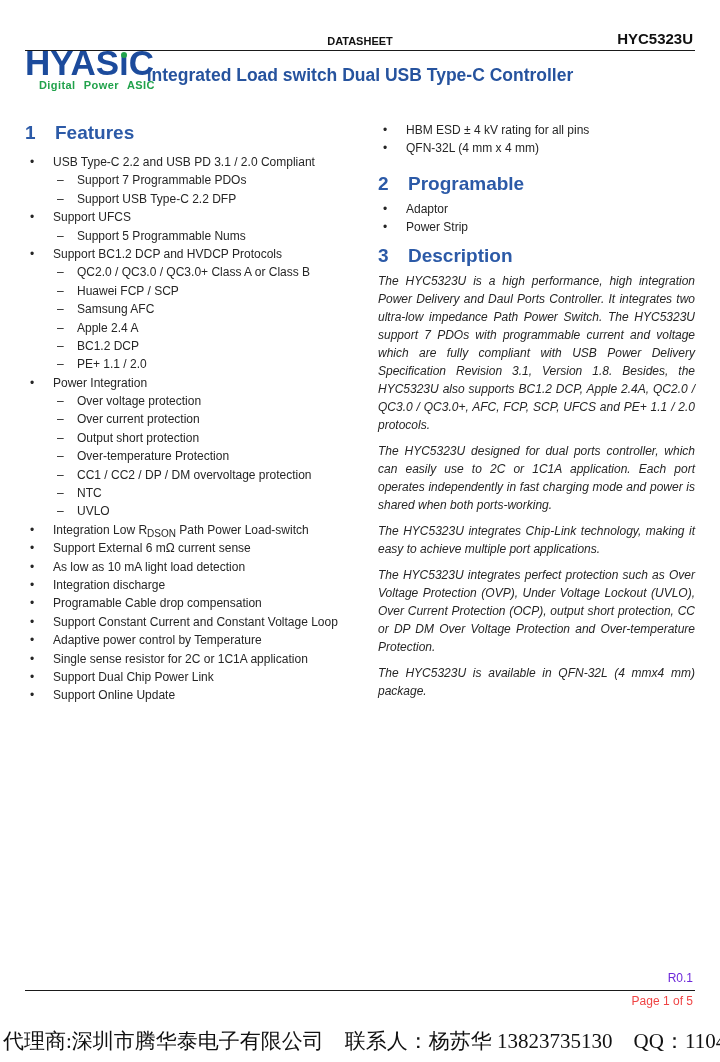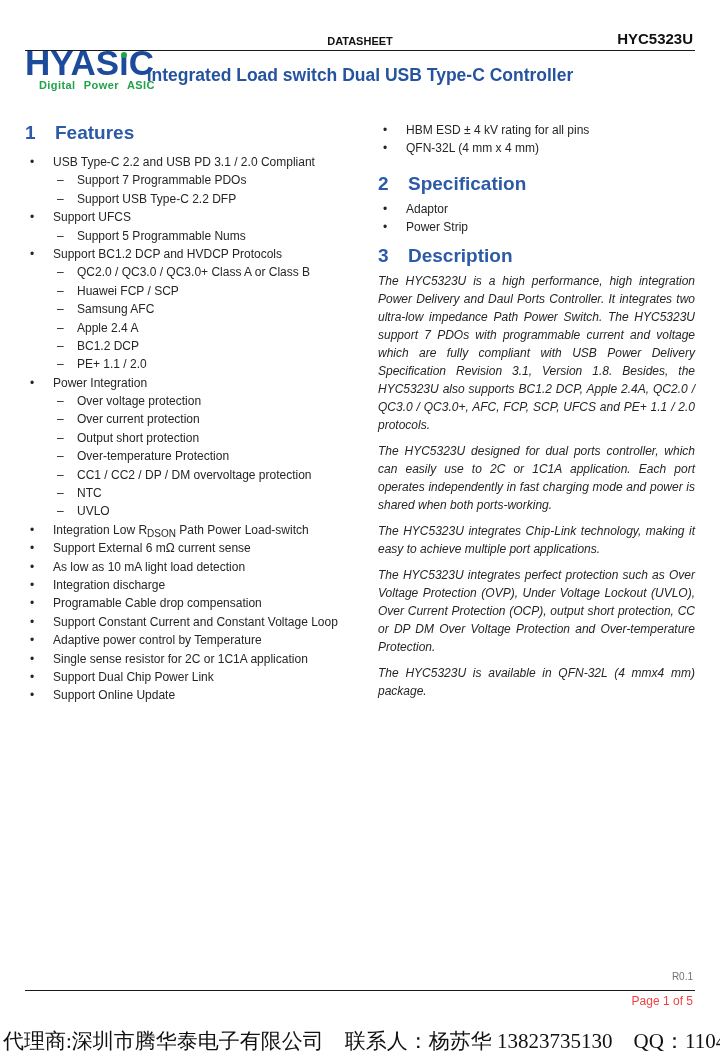--- a/index.html
+++ b/index.html
@@ -63,21 +63,21 @@
   .feat-item { display: flex; }
   .marker { flex: none; width: 23px; padding-left: 5px; }
   .feat-item.lvl2 .marker { width: 20px; padding-left: 32px; }
   .feat-text { flex: 1; text-align: justify; }
   sub.subsc { font-size: 10px; line-height: 1; }
 
   .paragraphs { font-size: 12px; line-height: 18px; font-style: italic; }
   .para { margin: 0 0 8px; text-align: justify; }
 
   
-  .rev       { position: absolute; top: 971px; right: 27px; font-size: 10px; color: #737373; }
+  .rev       { position: absolute; top: 971px; right: 27px; font-size: 12px; color: #6d28d9; }
   .footer-rule { position: absolute; left: 25px; right: 25px; top: 990px; border-top: 1.6px solid #1a1a1a; height: 0; }
   .page-num  { position: absolute; top: 994px; right: 27px; font-size: 12px; color: #ef4444; }
   .agent-line {
     position: absolute; left: 3px; top: 1027px; width: 714px;
     font-family: "Liberation Serif", "DejaVu Serif", serif;
     font-size: 21px; color: #111; white-space: nowrap;
   }
 </style>
 </head>
 <body>
@@ -236,21 +236,21 @@
             <span class="feat-text"><span>HBM ESD ± 4 kV rating for all pins</span><sub class="subsc"></sub><span></span></span>
           </li>
           <li class="feat-item">
             <span class="marker">•</span>
             <span class="feat-text"><span>QFN-32L (4 mm x 4 mm)</span><sub class="subsc"></sub><span></span></span>
           </li>
         </ul>
 
       <h2 class="section-heading sh-apps">
         <span class="sec-num">2</span>
-        <span class="sec-label">Specification</span>
+        <span class="sec-label">Programable</span>
       </h2>
       <ul class="feat-list">
 
       <li class="feat-item">
             <span class="marker">•</span>
             <span class="feat-text"><span>Adaptor</span></span>
           </li>
           <li class="feat-item">
             <span class="marker">•</span>
             <span class="feat-text"><span>Power Strip</span></span>

